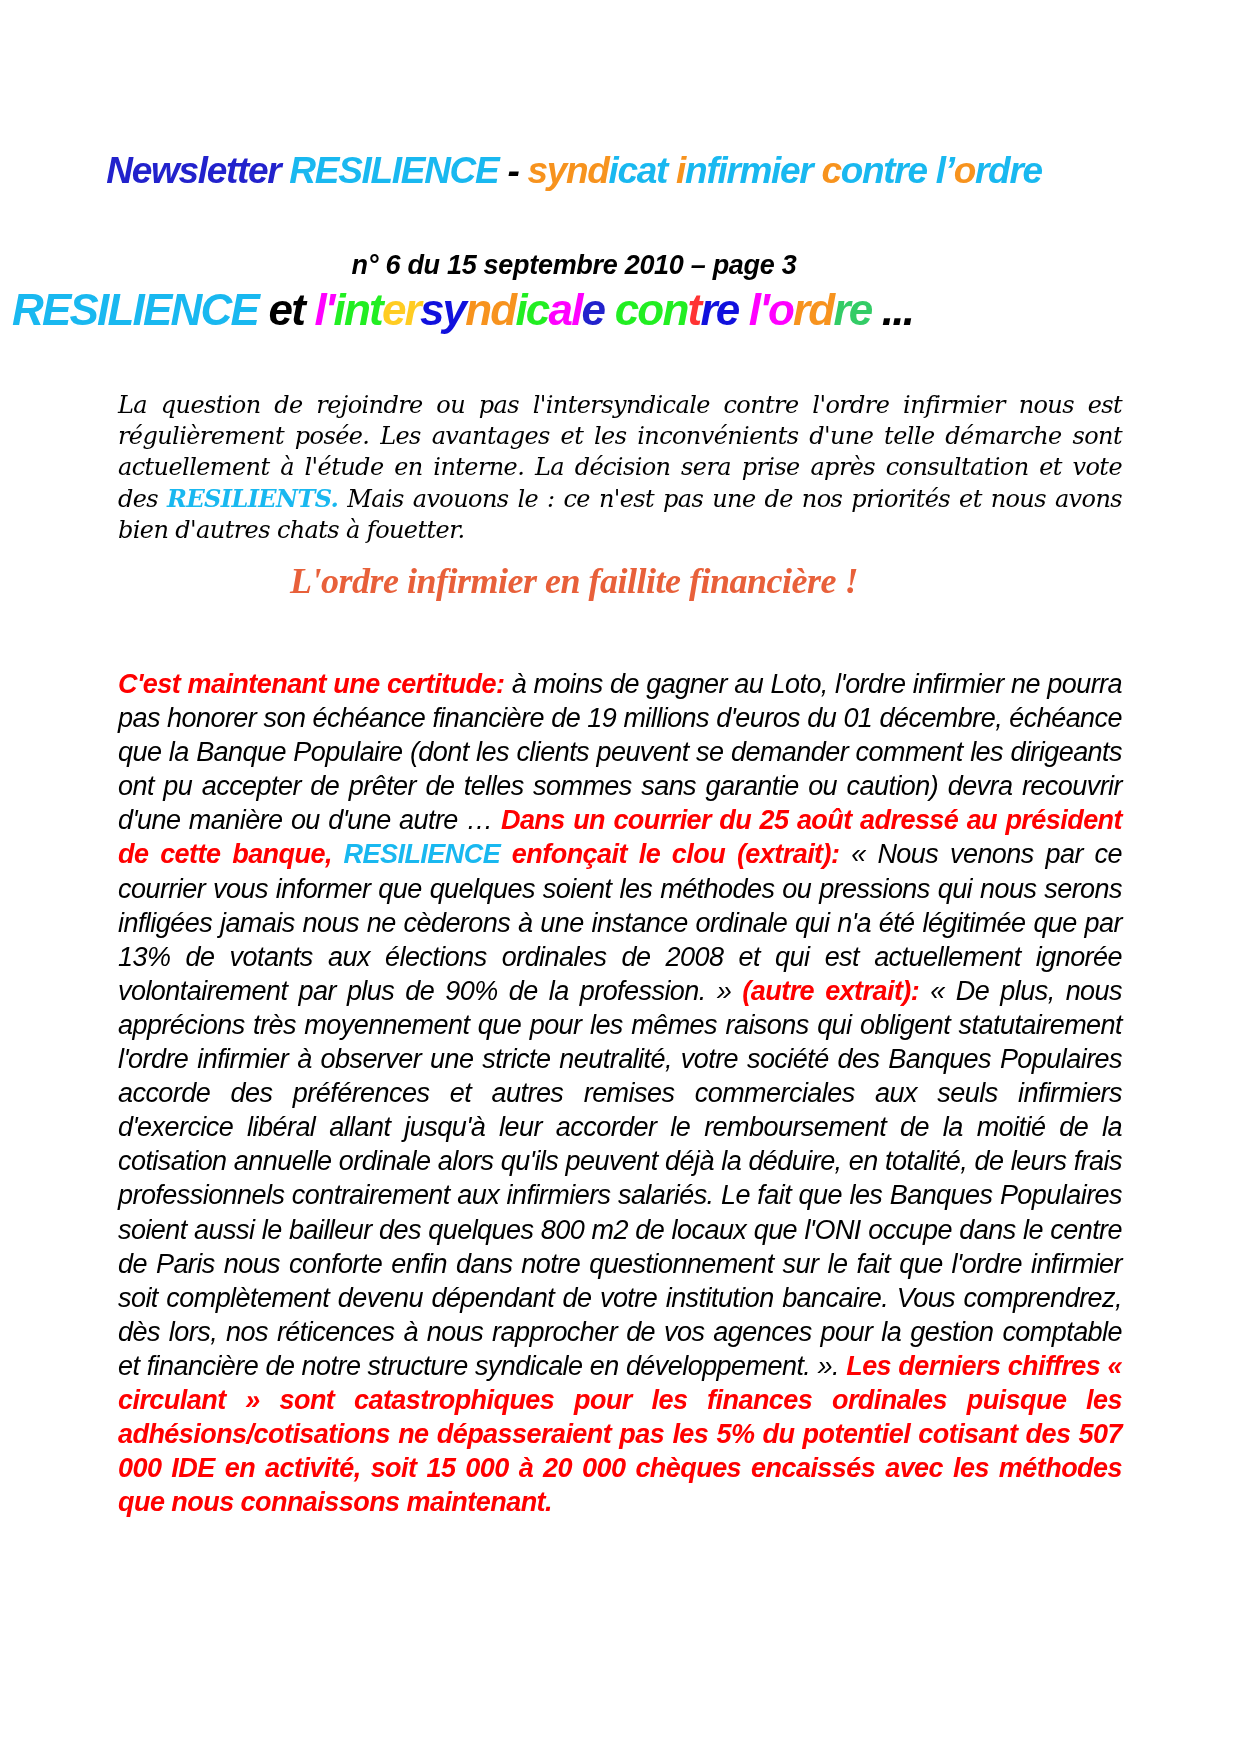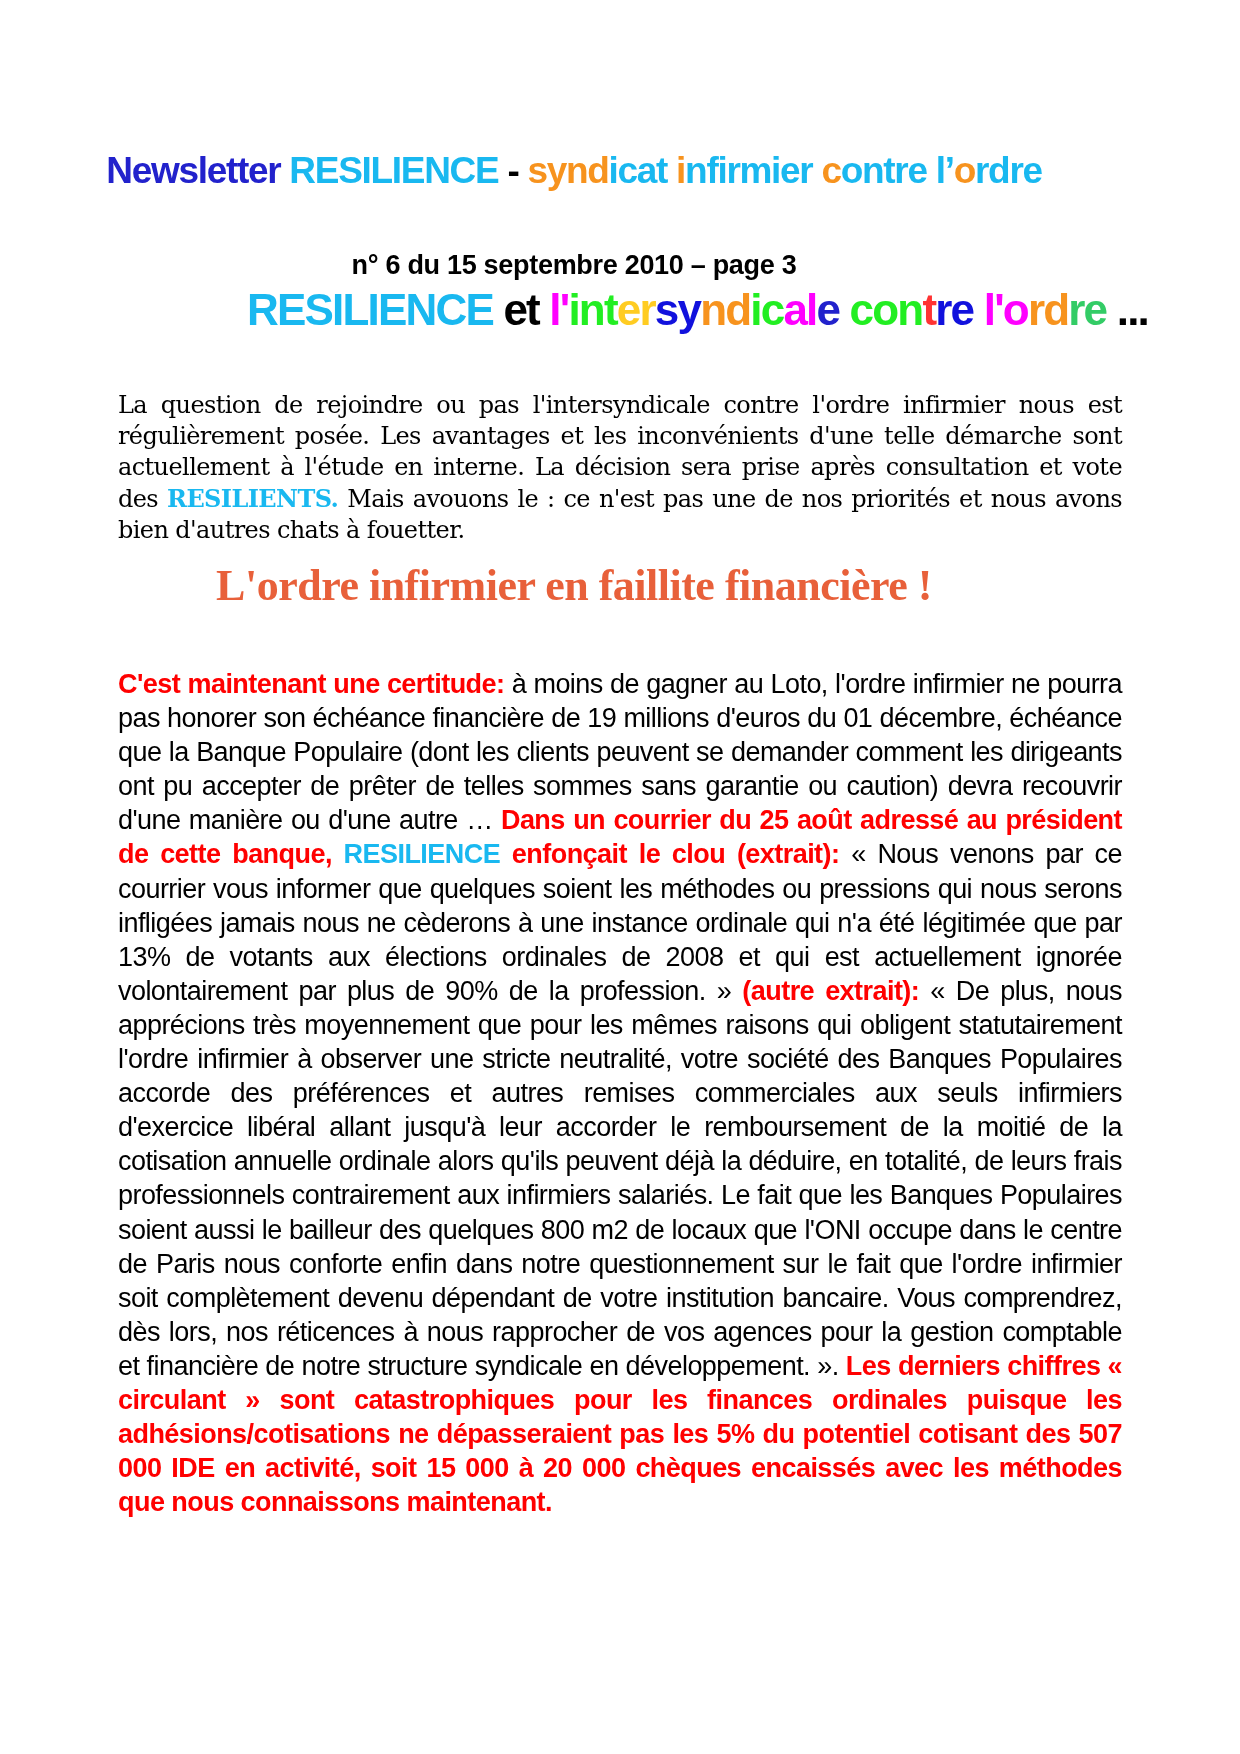--- a/index.html
+++ b/index.html
@@ -1,43 +1,43 @@
 <!DOCTYPE html>
 <html><head>
 <meta charset="utf-8">
 <style>
   html, body { margin: 0; padding: 0; background: #ffffff; }
   body { width: 1240px; height: 1754px; position: relative; overflow: hidden; }
-  .page { position: absolute; left: 0; top: 0; width: 1148px; height: 1754px; }
+  .page { position: absolute; left: 0; top: 0; width: 1148px; height: 1754px; font-style: italic; }
   .title {
     position: absolute; left: 0; right: 0; top: 150px; text-align: center;
     font-family: "Liberation Sans", sans-serif; font-weight: bold; font-size: 37px;
     letter-spacing: -1.3px; white-space: nowrap;
   }
   .subtitle {
     position: absolute; left: 0; right: 0; top: 218px; text-align: center;
     font-family: "Liberation Sans", sans-serif; font-weight: bold; font-size: 27px;
     color: #000; letter-spacing: -0.3px; margin-top: 32px;
   }
   .heading3 {
-    position: absolute; left: 4px; right: 0; top: 285px; text-align: right;
+    position: absolute; left: 12px; right: 0; top: 285px; text-align: left;
     font-family: "Liberation Sans", sans-serif; font-weight: bold; font-size: 44px;
     letter-spacing: -1.8px; white-space: nowrap;
   }
   .para1 {
     position: absolute; left: 118px; width: 1004px; top: 366px;
     font-family: "DejaVu Serif", serif; font-size: 24px; line-height: 31px;
     text-align: justify; color: #000; letter-spacing: -0.6px;
   }
   .para1 .resil {
     color: #19b8f0; font-weight: bold; font-family: "DejaVu Serif", serif;
   }
   .heading4 {
     position: absolute; left: 0; right: 0; top: 560px; text-align: center;
-    font-family: "Liberation Serif", serif; font-weight: bold; font-size: 44px;
+    font-family: "Liberation Serif", serif; font-weight: bold; font-size: 36px;
     color: #e8603a; letter-spacing: -0.5px;
   }
   .body {
     position: absolute; left: 118px; width: 1004px; top: 640px;
     font-family: "Liberation Sans", sans-serif; font-size: 27px; line-height: 34.1px;
     text-align: justify; color: #000; letter-spacing: -0.55px;
   }
   .red { color: #ff0000; font-weight: bold; }
   .cyan { color: #19b8f0; font-weight: bold; }
   .footer {

